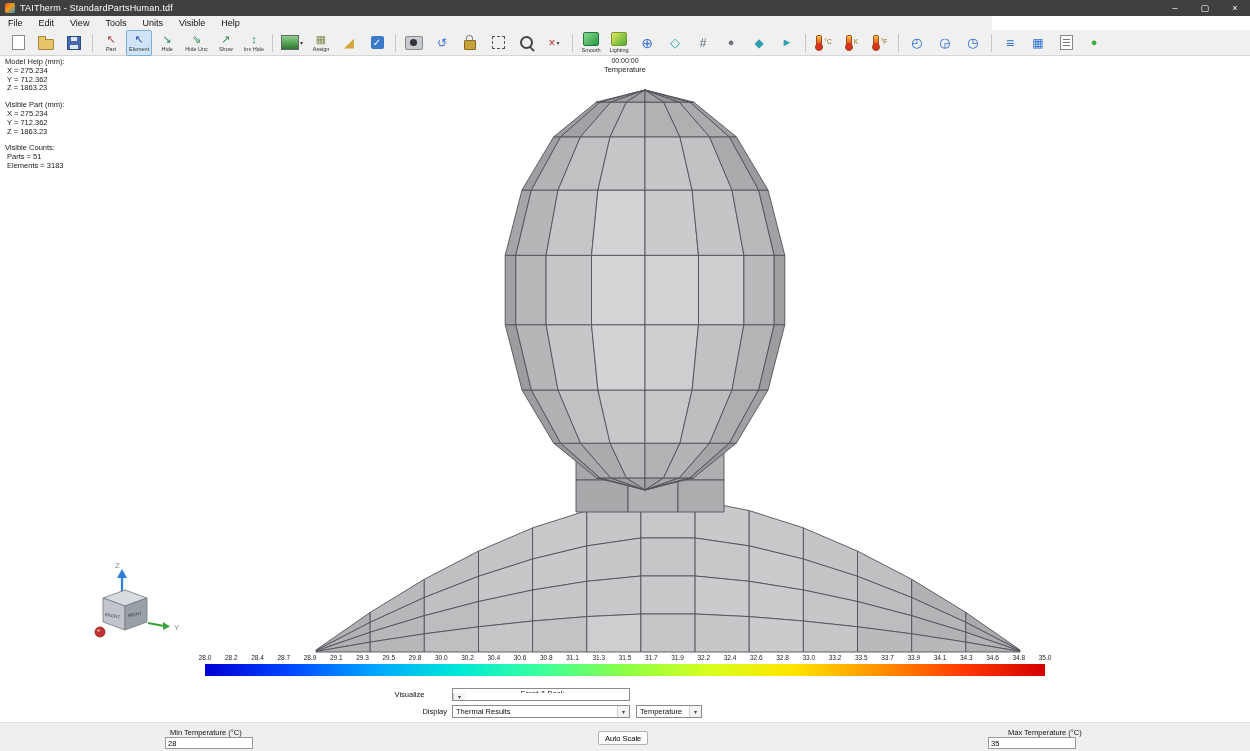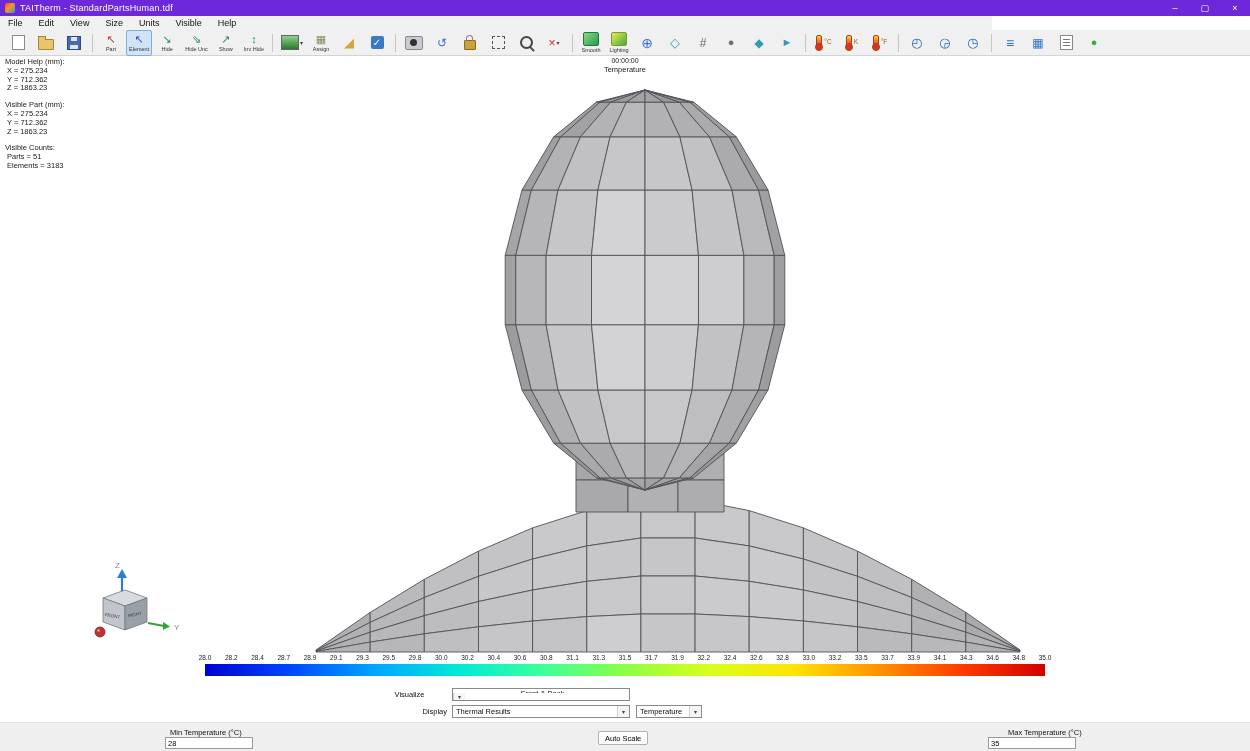--- a/index.html
+++ b/index.html
@@ -1,20 +1,20 @@
 <!DOCTYPE html>
 <html><head>
 <meta charset="utf-8">
 <style>
   html,body{margin:0;padding:0;}
   body{width:1250px;height:751px;overflow:hidden;background:#fff;
        font-family:"Liberation Sans",sans-serif;-webkit-font-smoothing:antialiased;position:relative;}
 
   
-  .titlebar{position:absolute;left:0;top:0;width:1250px;height:16px;background:#6d28d9;
+  .titlebar{position:absolute;left:0;top:0;width:1250px;height:16px;background:#404040;
             display:flex;align-items:center;color:#fff;font-size:9px;}
   .app-icon{width:10px;height:10px;margin:0 5px;border-radius:2px;
             background:linear-gradient(135deg,#e84c3d 0%,#f39c12 45%,#3498db 100%);}
   .titletext{flex:0 0 auto;letter-spacing:.2px;}
   .titlebar-spacer{flex:1;}
   .winbtn{width:30px;height:16px;display:flex;align-items:center;justify-content:center;
           font-size:9px;color:#fff;cursor:default;}
 
   
   .menubar{position:absolute;left:0;top:16px;width:992px;height:14px;background:#f0f0f0;
@@ -102,21 +102,21 @@
   <span class="titlebar-spacer"></span>
   <span class="winbtn">–</span>
   <span class="winbtn">▢</span>
   <span class="winbtn">×</span>
 </div>
 
 <div class="menubar">
     <span class="menu-item">File</span>
     <span class="menu-item">Edit</span>
     <span class="menu-item">View</span>
-    <span class="menu-item">Size</span>
+    <span class="menu-item">Tools</span>
     <span class="menu-item">Units</span>
     <span class="menu-item">Visible</span>
     <span class="menu-item">Help</span>
   </div>
 
 <div class="toolbar">
     <span class="titem">
       <span class="trow">
         <span class="tglyph ic-page"></span>
       </span>

